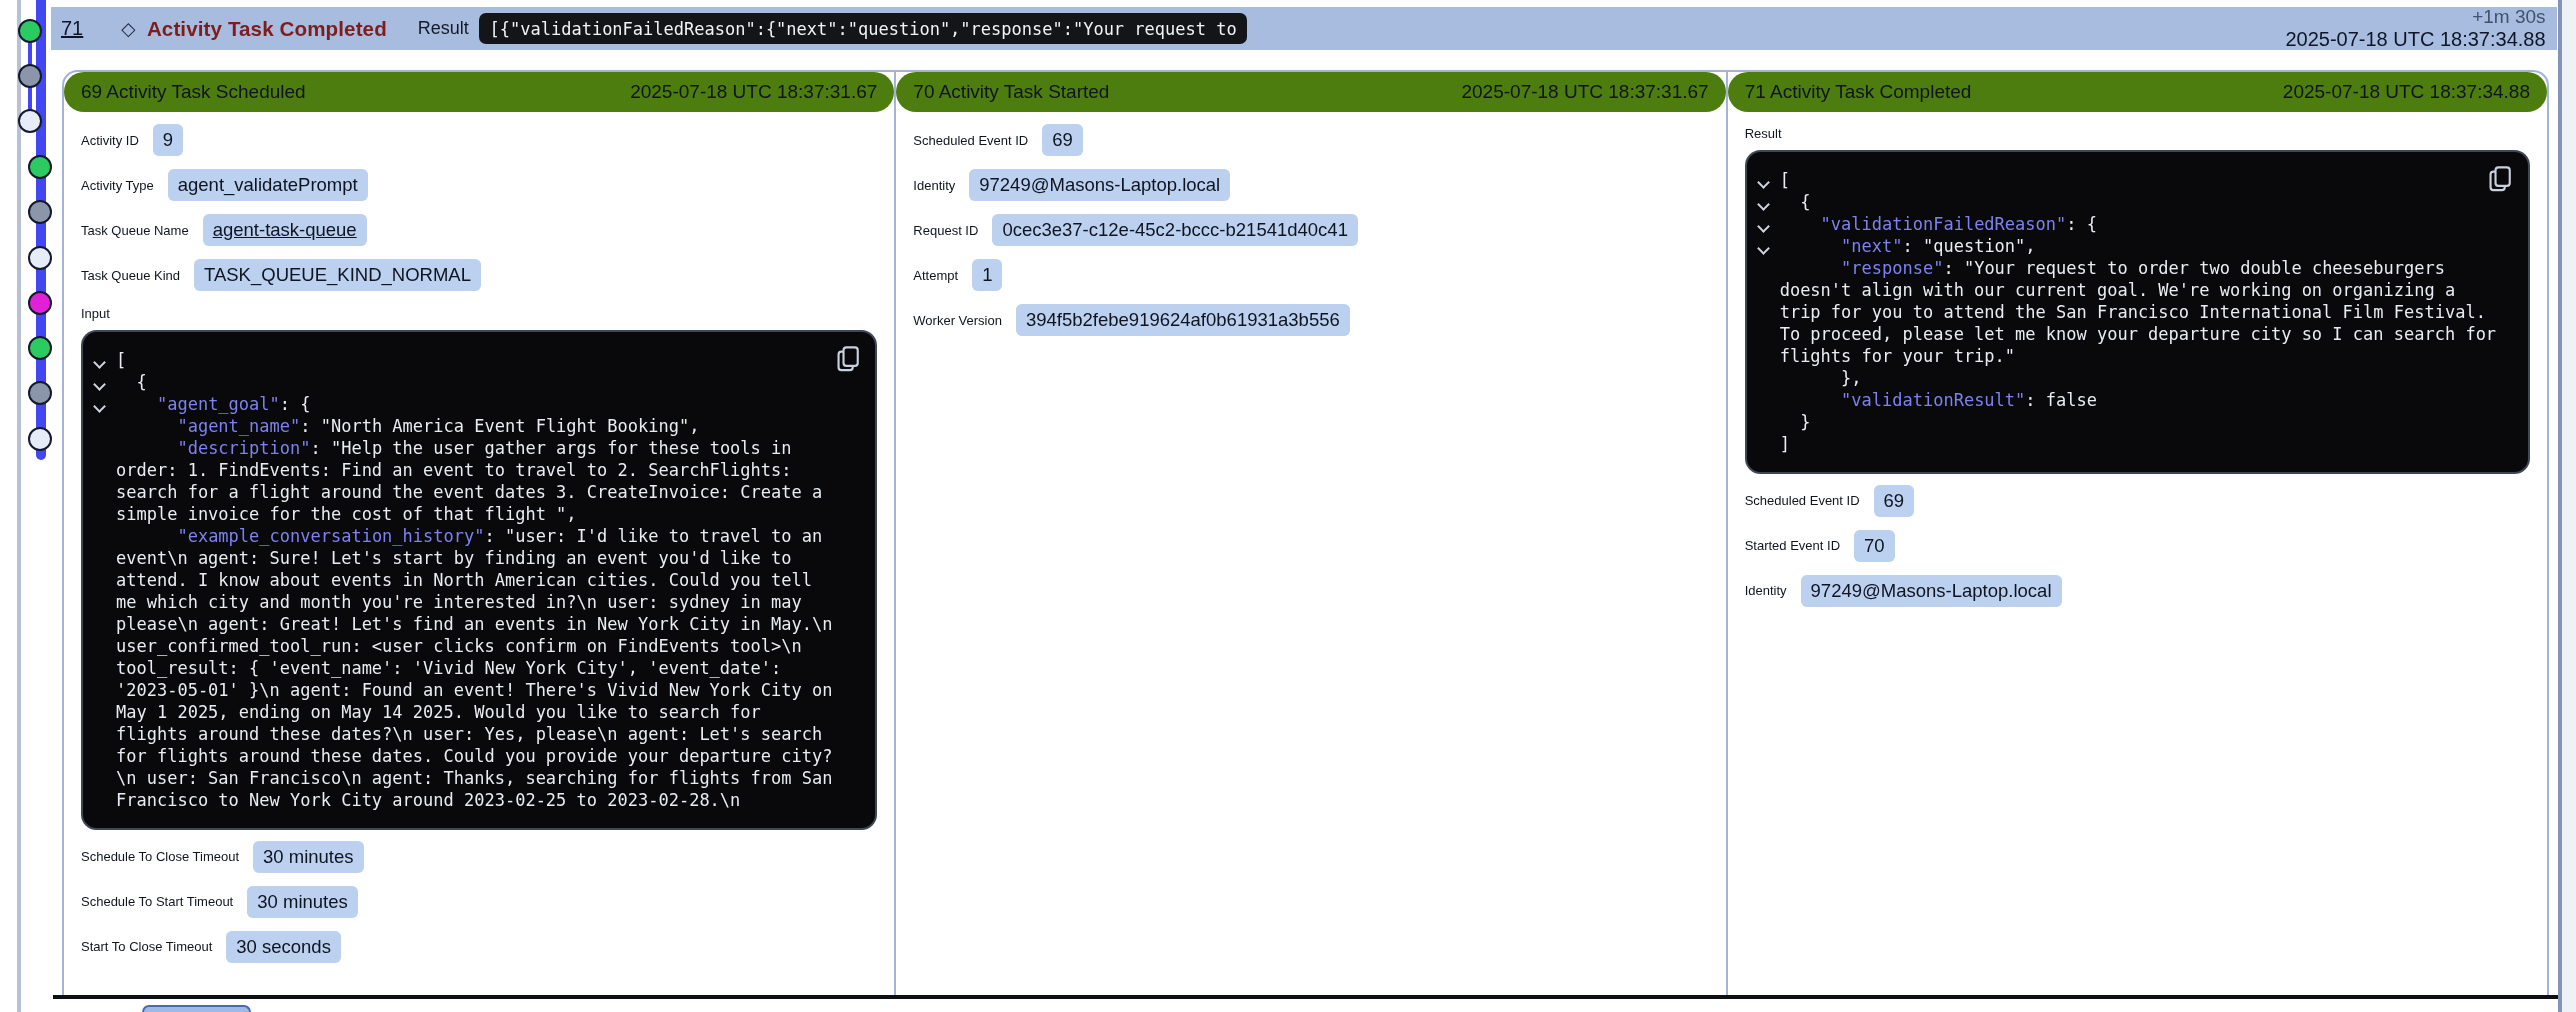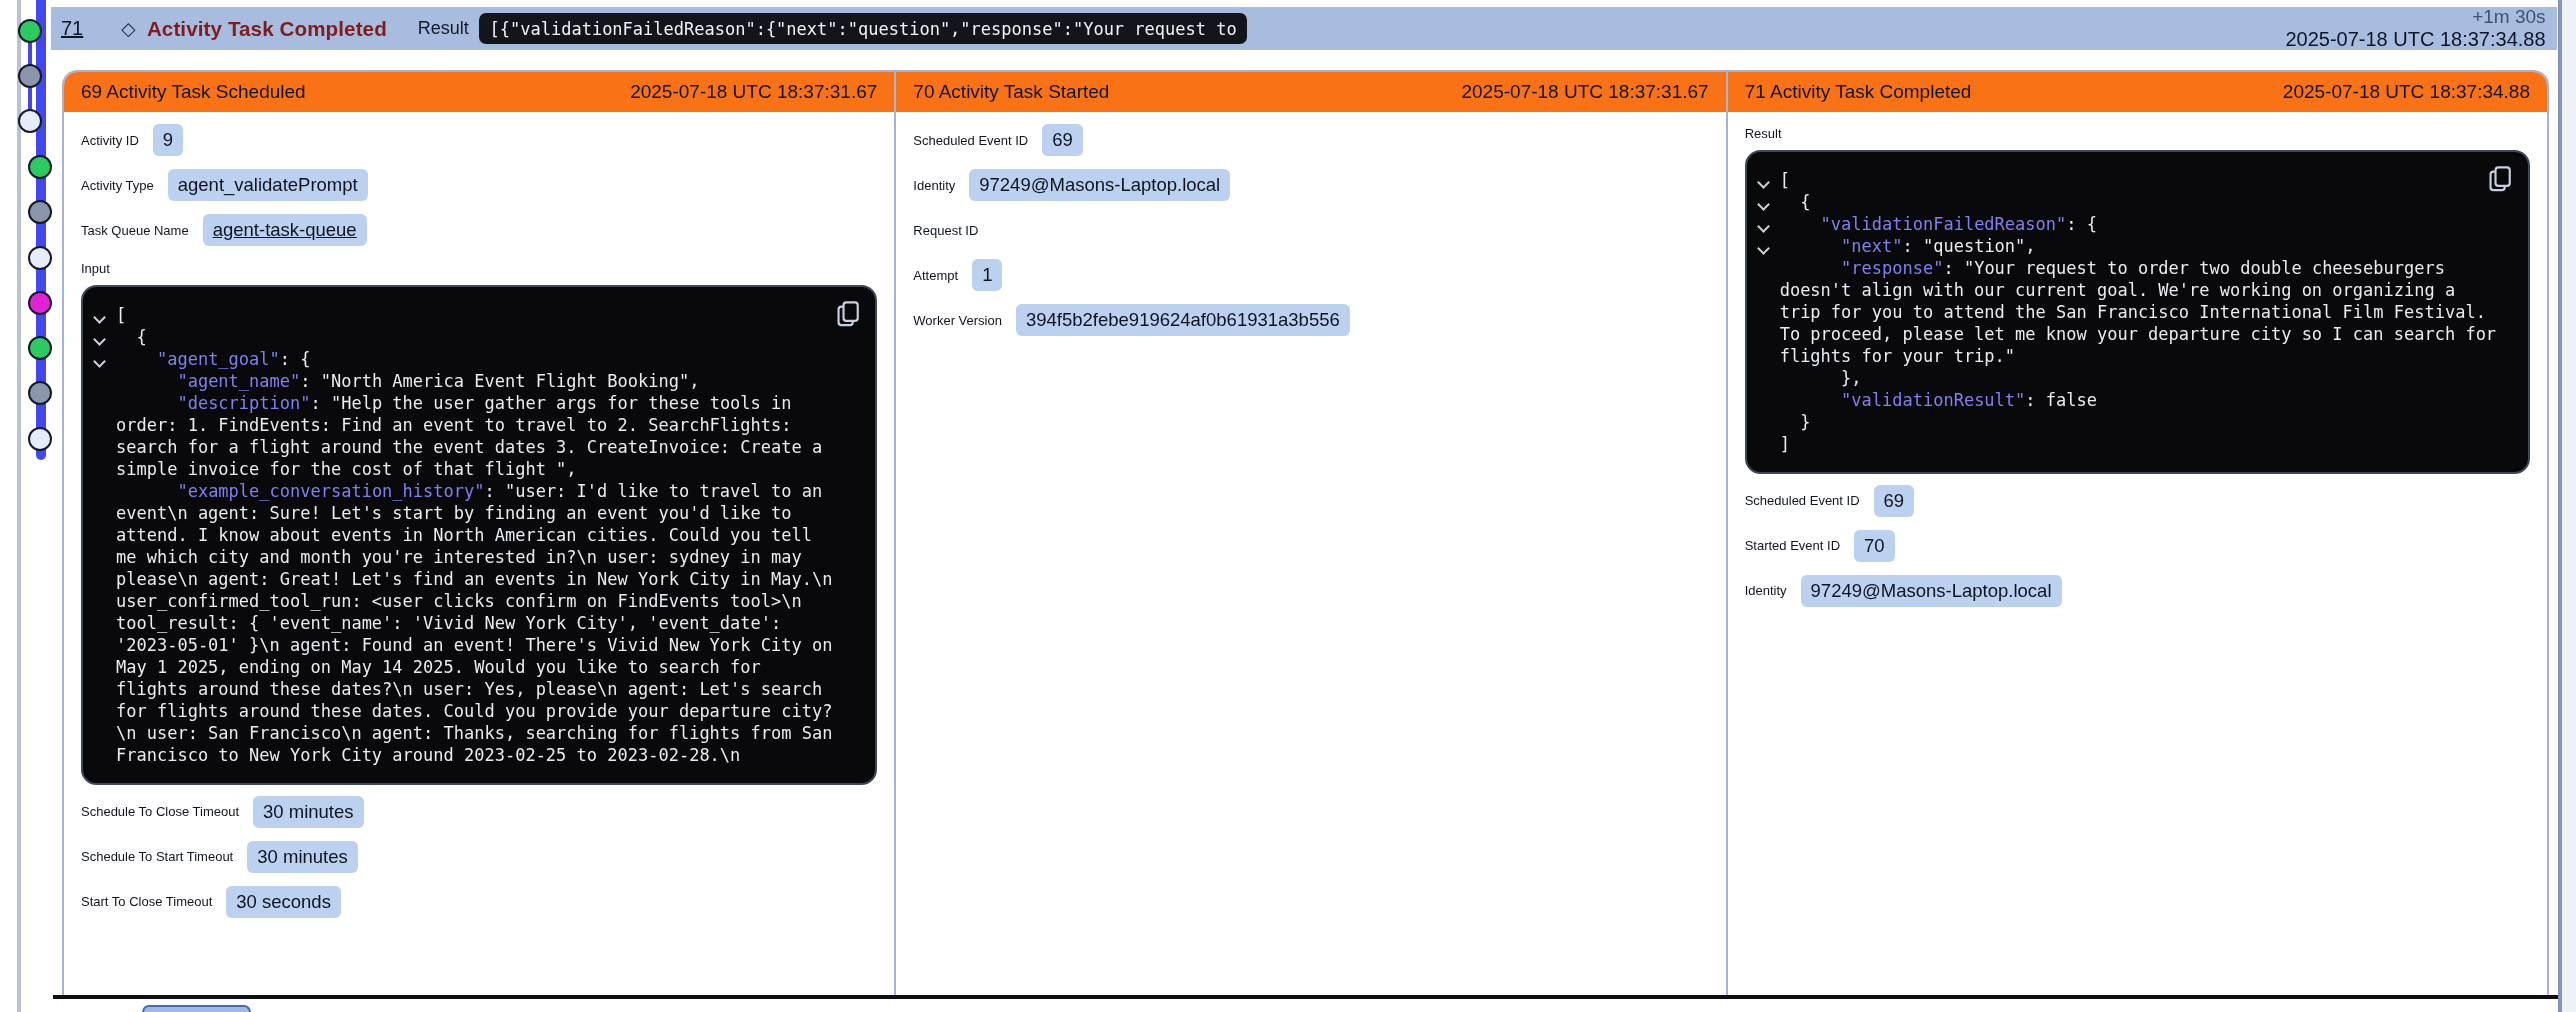--- a/index.html
+++ b/index.html
@@ -34,22 +34,22 @@
   .row-timestamp { font-size:20px; color:#0e1526; }
 
   
   #panel-group { position:absolute; left:62px; top:70px; width:2487px; height:927px;
     display:flex; border:2.1px solid #a5b3d8; border-bottom:none; border-radius:15.6px 15.6px 0 0;
     overflow:hidden; background:#ffffff; }
   .col { display:flex; flex-direction:column; }
   .col-1 { width:831px; }
   .col-2 { width:832px; border-left:2.1px solid #a5b3d8; }
   .col-3 { width:822px; border-left:2.1px solid #a5b3d8; }
-  .col-header { height:40px; flex:0 0 40px; background:#f97316; display:flex;
-    align-items:center; justify-content:space-between; padding:12px 17px; }
+  .col-header { height:40px; flex:0 0 40px; background:#4d7c0f; display:flex;
+    align-items:center; justify-content:space-between; padding:12px 17px;border-radius:20px; }
   .col-header .ttl { font-size:19px; color:#10151f; }
   .col-header .ts  { font-size:19px; color:#10151f; }
   .col-body { padding:5.7px 17px 0 17px; }
   .frow { display:flex; align-items:center; min-height:45px; }
   .flabel { font-size:13px; color:#10151f; margin-right:14px; }
   .chip { background:#bcd1ef; color:#0f1420; font-size:18.5px; padding:5px 10px; border-radius:5.7px; white-space:nowrap; }
   .chip.link { text-decoration:underline; }
   .code-label-row { min-height:31px; display:flex; align-items:center; }
 
   
@@ -117,20 +117,24 @@
           <span class="flabel">Activity ID</span>
           <span class="chip">9</span>
         </div>
         <div class="frow">
           <span class="flabel">Activity Type</span>
           <span class="chip">agent_validatePrompt</span>
         </div>
         <div class="frow">
           <span class="flabel">Task Queue Name</span>
           <span class="chip link">agent-task-queue</span>
+        </div>
+        <div class="frow">
+          <span class="flabel">Task Queue Kind</span>
+          <span class="chip">TASK_QUEUE_KIND_NORMAL</span>
         </div>
         <div class="code-label-row">
           <span class="flabel">Input</span>
         </div>
         <div class="codeblock">
           <svg class="copy-icon" width="23" height="25.6" viewBox="0 0 32 36">
             <rect x="2" y="8" width="20" height="26" rx="4" fill="none" stroke="#c9d0de" stroke-width="3"></rect>
             <rect x="9" y="2" width="20" height="26" rx="4" fill="#09090b" stroke="#c9d0de" stroke-width="3"></rect>
           </svg>
           <pre>[
@@ -182,20 +186,21 @@
         <div class="frow">
           <span class="flabel">Scheduled Event ID</span>
           <span class="chip">69</span>
         </div>
         <div class="frow">
           <span class="flabel">Identity</span>
           <span class="chip">97249@Masons-Laptop.local</span>
         </div>
         <div class="frow">
           <span class="flabel">Request ID</span>
+          <span class="chip">0cec3e37-c12e-45c2-bccc-b21541d40c41</span>
         </div>
         <div class="frow">
           <span class="flabel">Attempt</span>
           <span class="chip">1</span>
         </div>
         <div class="frow">
           <span class="flabel">Worker Version</span>
           <span class="chip">394f5b2febe919624af0b61931a3b556</span>
         </div>
       </div>

